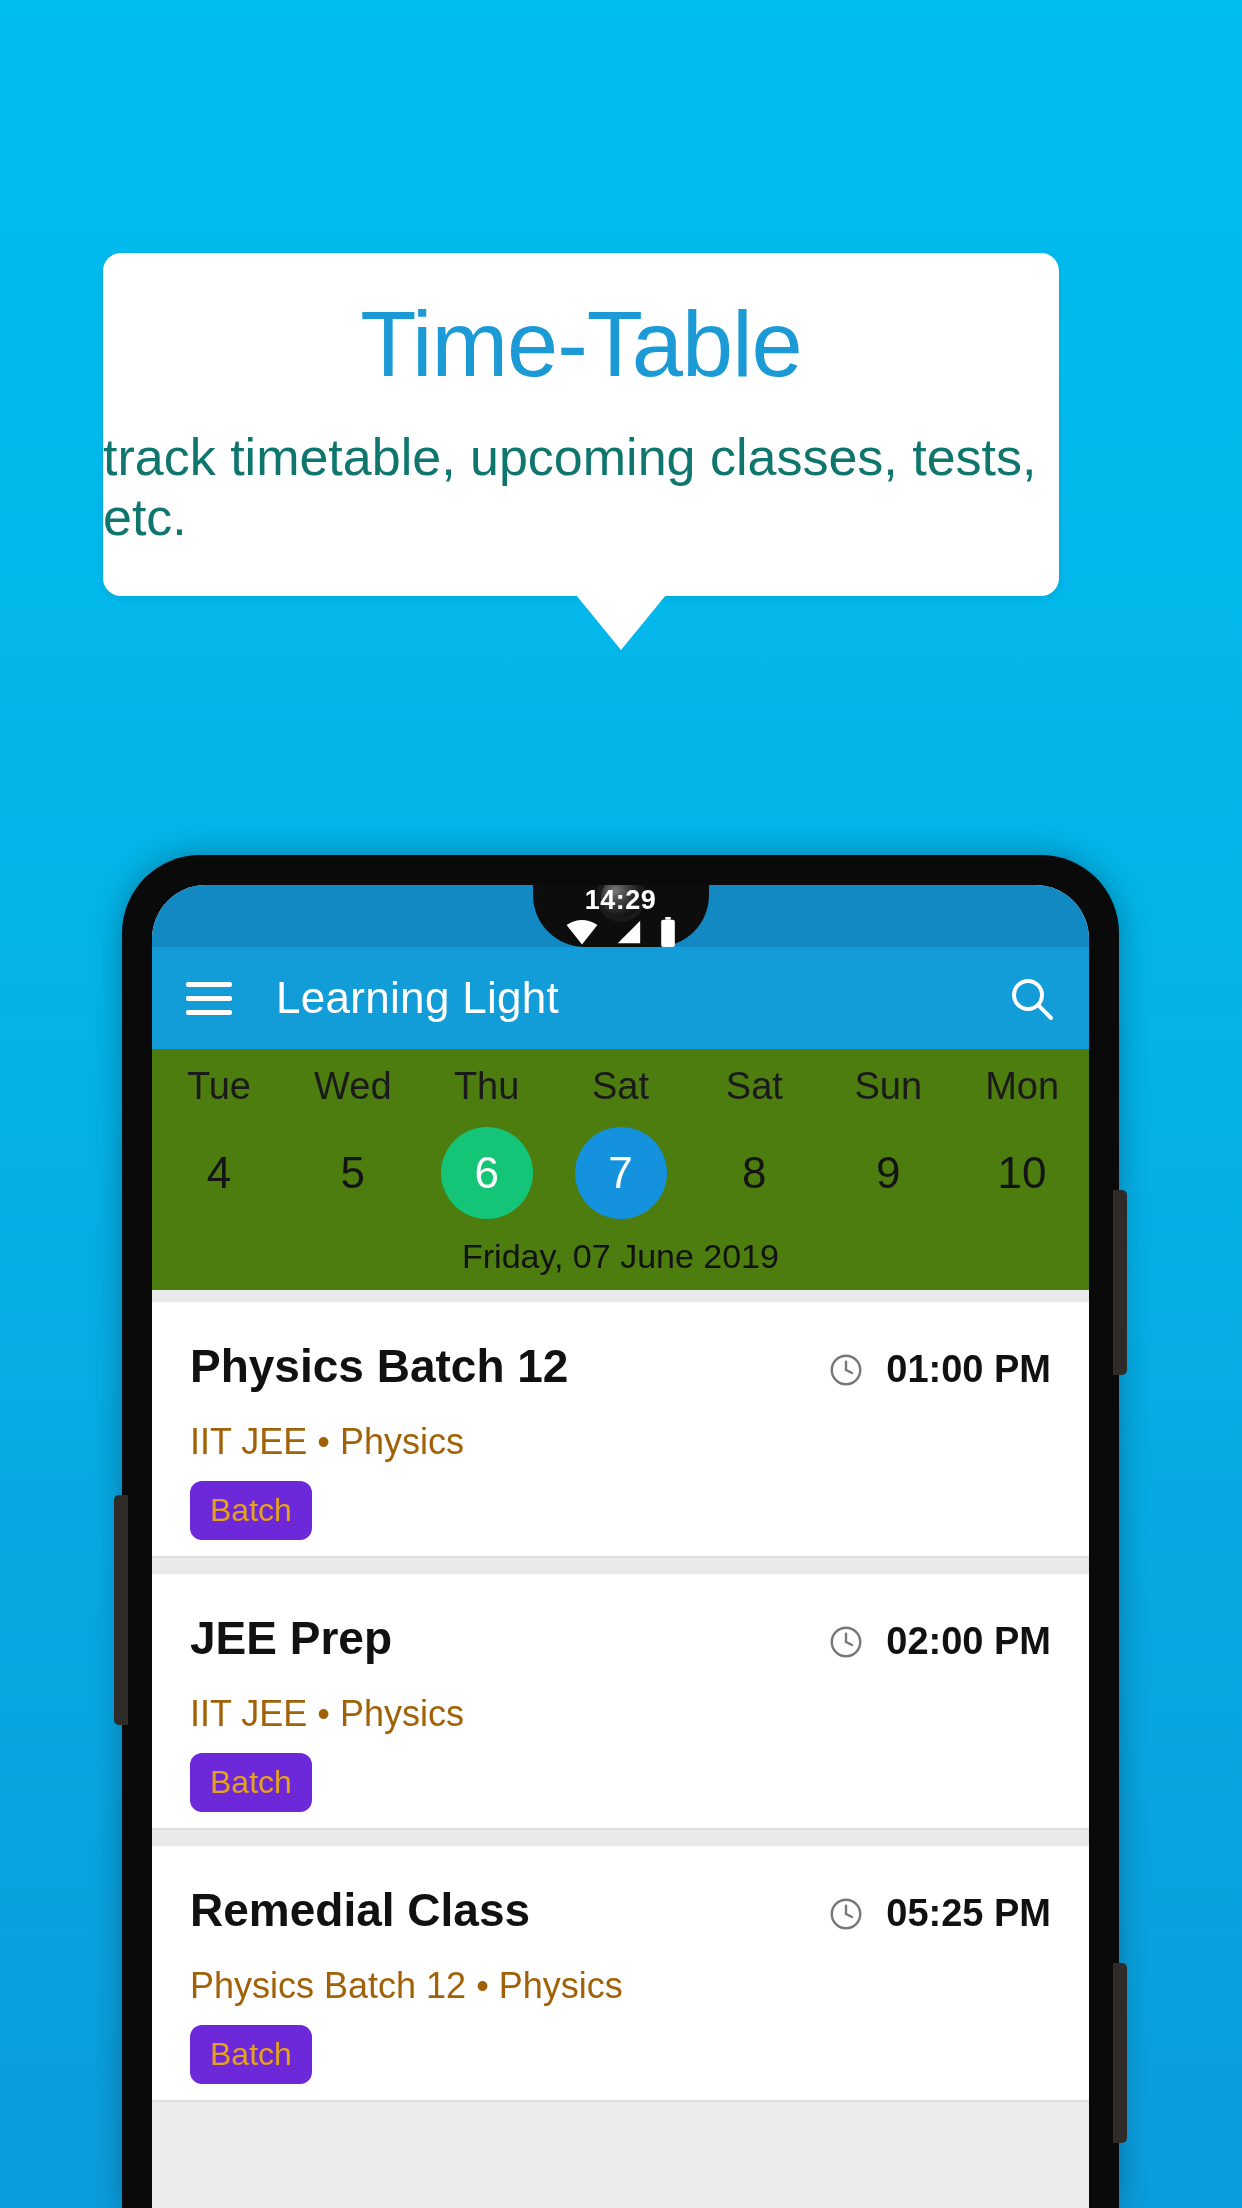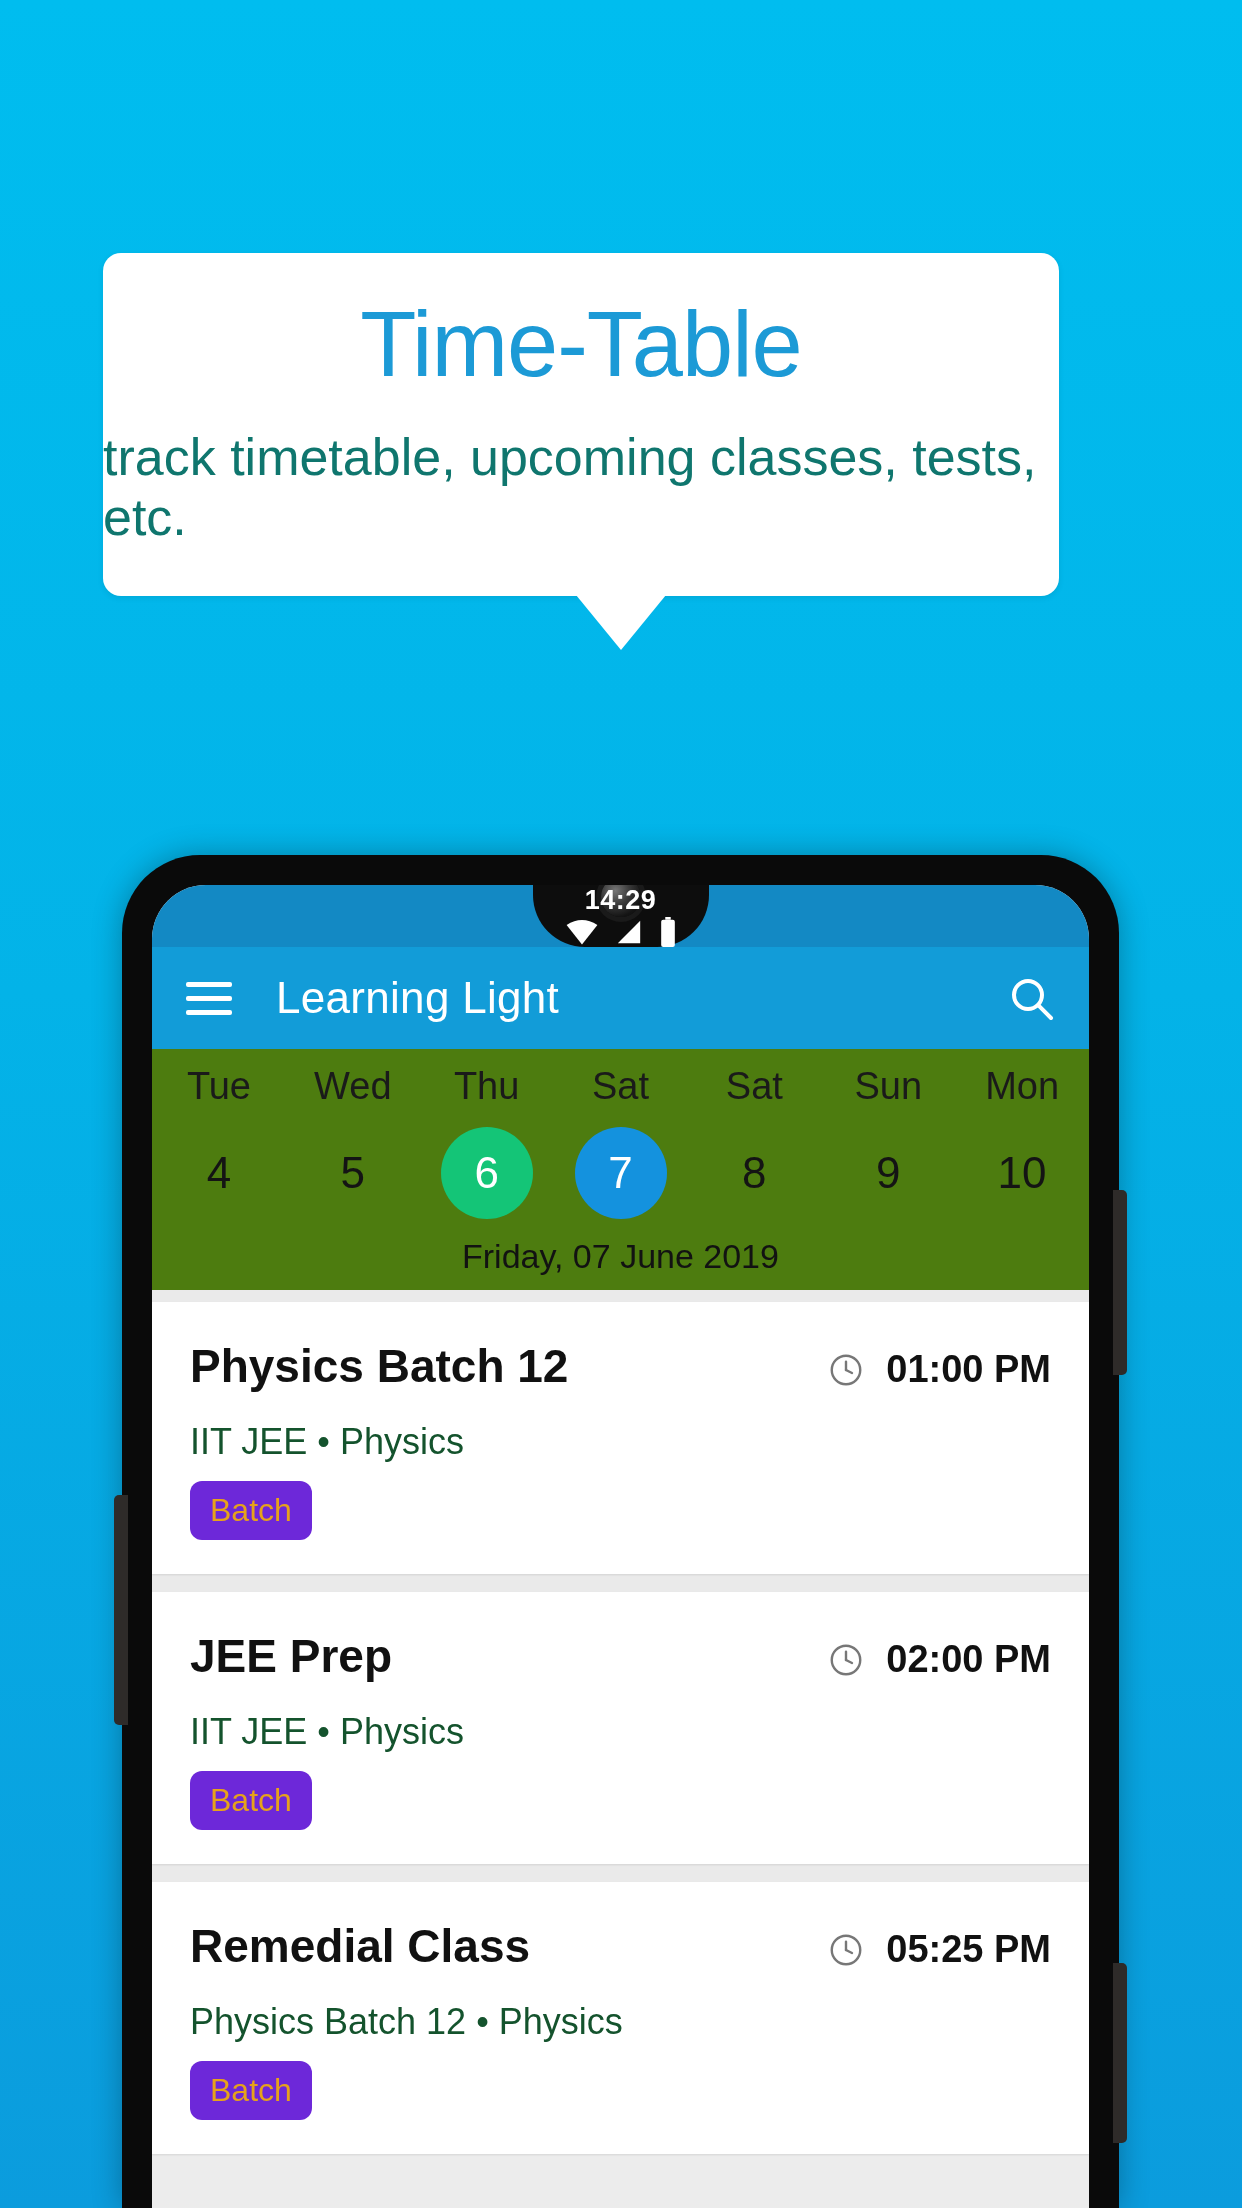--- a/index.html
+++ b/index.html
@@ -97,28 +97,28 @@
   }
   .day-num{ font-size:44px; color:#141414; font-weight:400;}
   .day-cell.today .day-num-wrap{ background:#14C577; }
   .day-cell.selected .day-num-wrap{ background:#1492DE; }
   .day-cell.today .day-num, .day-cell.selected .day-num{ color:#fff; }
   #date-label{ text-align:center; font-size:34px; color:#121212; margin-top:18px; }
 
   
   #class-list{ background:#eaeaea; padding-top:12px; }
   .class-card{
-    background:#fff; margin-bottom:18px; padding:40px 38px 34px 38px;
+    background:#fff; margin-bottom:18px; padding:40px 38px 16px 38px;
     box-shadow:0 1px 2px rgba(0,0,0,.10);
   }
   .card-top{ display:flex; align-items:flex-start; justify-content:space-between;}
   .card-title{ font-size:46px; font-weight:bold; color:#111; line-height:1.05;}
   .card-time-wrap{ display:flex; align-items:center; gap:22px; padding-top:6px;}
   .card-time{ font-size:38px; font-weight:bold; color:#111; white-space:nowrap;}
-  .card-sub{ font-size:36px; color:#14532d; margin-top:30px; }
+  .card-sub{ font-size:36px; color:#a16207; margin-top:30px; }
   .card-tag{
     display:inline-block; margin-top:18px; background:#6d28d9; color:#E6A21B;
     font-size:32px; padding:11px 20px; border-radius:12px;
   }
 </style>
 </head>
 <body>
 
 <div id="promo-bubble">
   <div id="promo-title">Time-Table</div>

